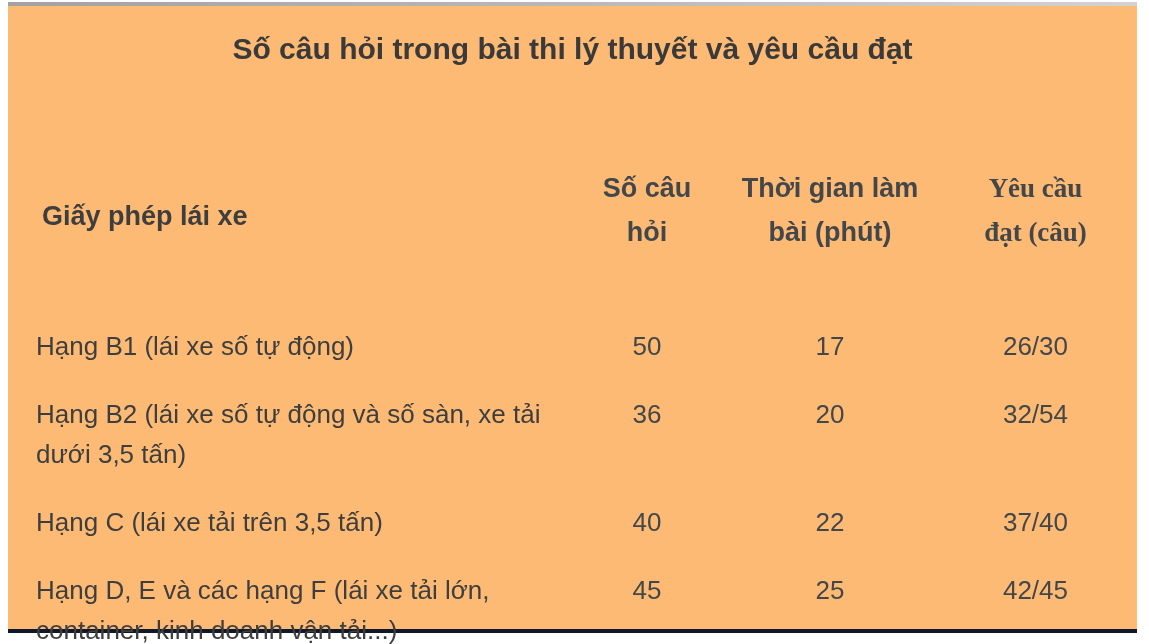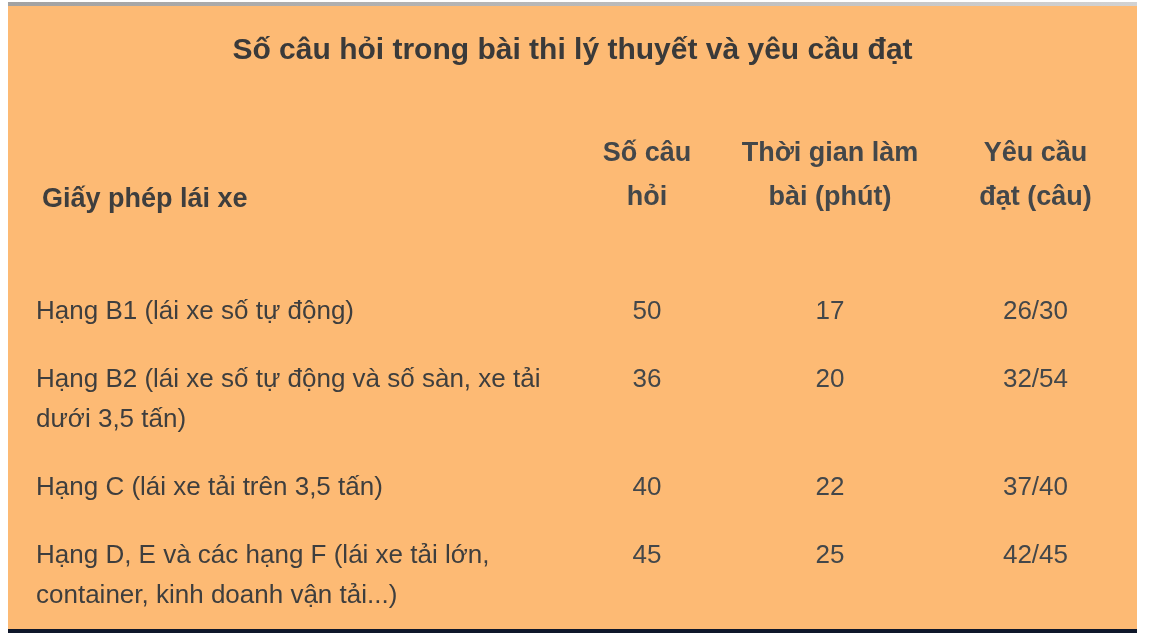--- a/index.html
+++ b/index.html
@@ -31,24 +31,24 @@
   .tbl{ margin-top:62px; }
   .row{
     display:grid;
     grid-template-columns:560px 158px 208px 203px;
     align-items:start;
   }
   .header-row{ font-weight:bold; font-size:27px; line-height:44px; color:#3d3d3d; align-items:center; }
   .cell{ text-align:center; color:#43474a; }
   .label-cell{ text-align:left; padding-left:28px; color:#3e3e3e; }
   .header-row .label-cell{ padding-left:34px; position:relative; top:24px; }
-  .hdr-inner{ display:inline-block; }
+  .hdr-inner{ display:inline-block;margin-top:36px; }
   .hdr-q{ max-width:100px; }
   .hdr-t{ max-width:186px; }
-  .hdr-r{ max-width:132px; }
+  .hdr-r{ max-width:132px;font-family:Liberation Serif, serif; }
   .body-rows{ margin-top:58px; font-size:26px; line-height:40px; }
   .data-row{ padding:14px 0; }
 </style>
 </head>
 <body>
 
 <div class="page">
   <div class="panel">
     <div class="top-border"></div>
 

